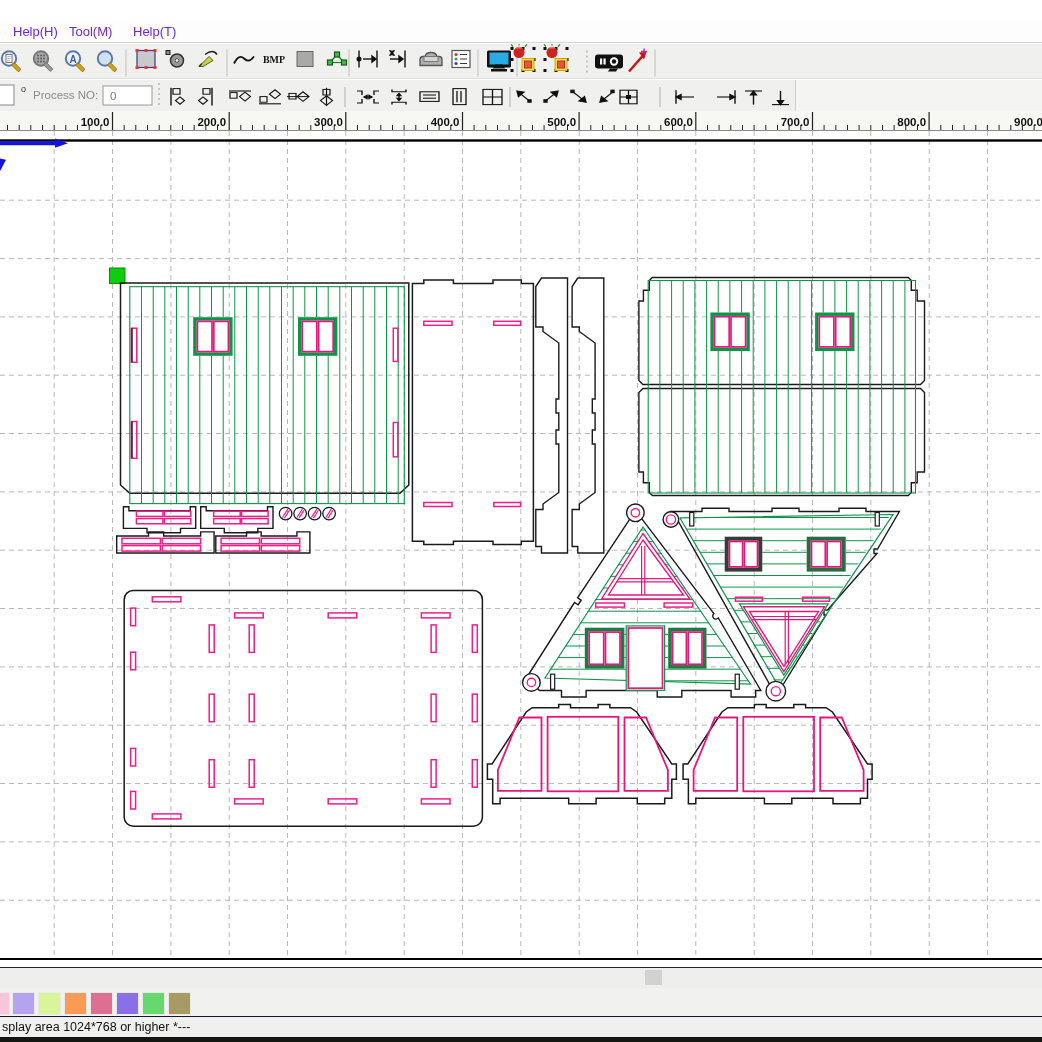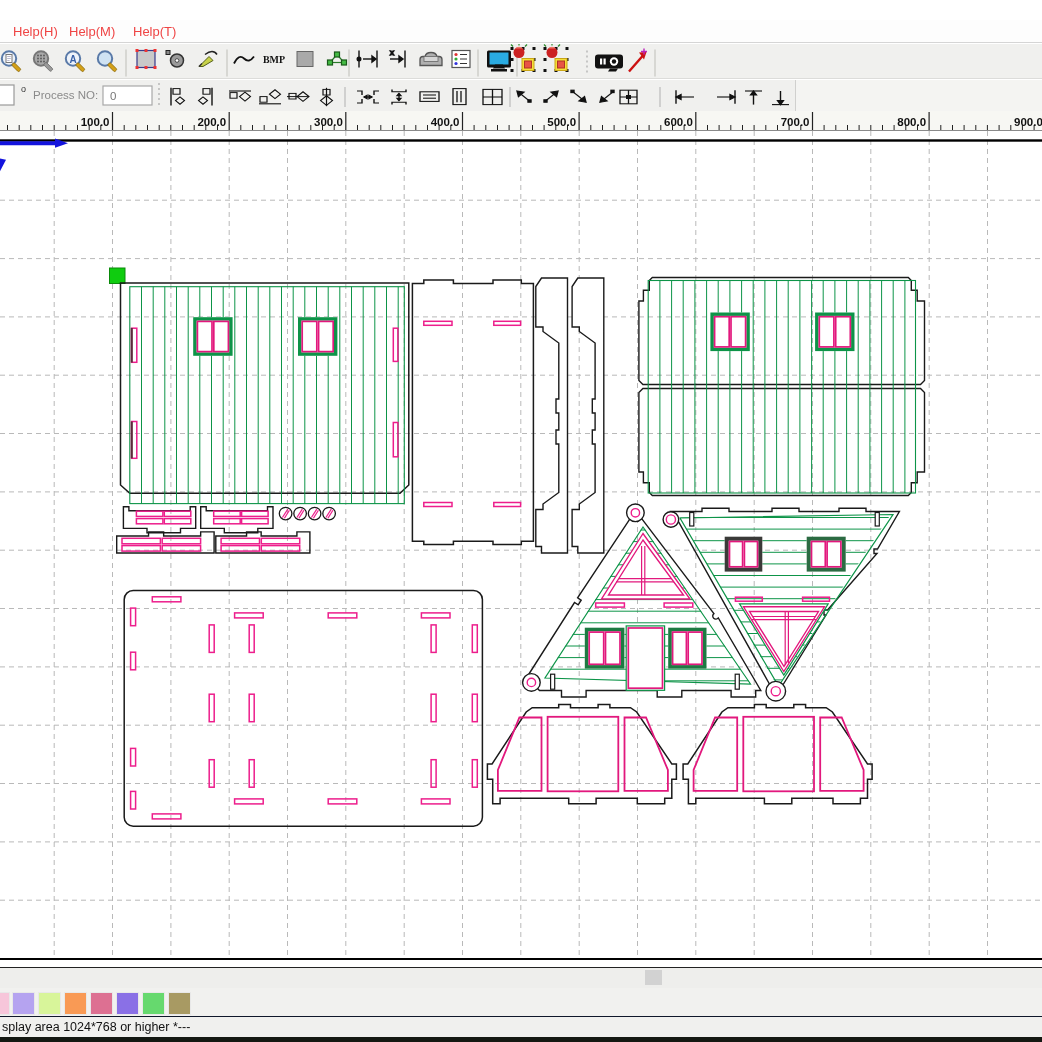--- a/index.html
+++ b/index.html
@@ -1,35 +1,35 @@
 <!DOCTYPE html>
 <html><head><meta charset="utf-8"><style>
 * { margin:0; padding:0; box-sizing:border-box; }
 body { width:1042px; height:1042px; font-family:"Liberation Sans", sans-serif; background:#fff; position:relative; overflow:hidden; }
 .menubar { position:absolute; left:0; top:20px; width:1042px; height:23px; background:#fdfdfd; border-bottom:1px solid #d5d5d5; }
-.menubar span { position:absolute; top:4px; font-size:13px; color:#ef4444; }
+.menubar span { position:absolute; top:4px; font-size:13px; color:#6d28d9; }
 .tb1 { position:absolute; left:0; top:44px; width:1042px; height:35px; background:#f0f0ee; border-bottom:1px solid #dcdcda; }
 .tb2 { position:absolute; left:0; top:80px; width:1042px; height:31px; background:#f4f4f2; }
 .tb2inner { position:absolute; left:0; top:0; width:796px; height:31px; background:#f0f0ee; border-right:1px solid #d0d0ce; }
 .ruler { position:absolute; left:0; top:111px; width:873px; height:20px;text-align:right; }
 .canvas { position:absolute; left:0; top:131px; width:1042px; height:827px; }
 .botline { position:absolute; left:0; top:958px; width:1042px; height:2.2px; background:#000; }
 .botline2 { position:absolute; left:0; top:966.5px; width:1042px; height:1.2px; background:#222; }
 .scrollband { position:absolute; left:0; top:968px; width:1042px; height:20px; background:#eeeeec; }
 .thumb { position:absolute; left:645px; top:1.5px; width:17px; height:15px; background:#d2d2d2; }
 .palband { position:absolute; left:0; top:988px; width:1042px; height:28px; background:#f1f1ef; }
 .pal { position:absolute; left:0; top:3.5px; width:1042px; height:23px; }
 .status { position:absolute; left:0; top:1016px; width:1042px; height:21px; background:#f0f0ee; border-top:1px solid #0f172a; }
 .status span { position:absolute; left:2px; top:3px; font-size:12.5px; color:#111; }
 .darkbar { position:absolute; left:0; top:1037px; width:1042px; height:5px; background:#141812; }
 </style></head>
 <body>
 <div class="menubar">
   <span style="left:13px">Help(H)</span>
-  <span style="left:69px">Help(M)</span>
+  <span style="left:69px">Tool(M)</span>
   <span style="left:133px">Help(T)</span>
 </div>
 <div class="tb1"><svg width="1042" height="35" viewBox="0 0 1042 35">
 <g transform="translate(0,1.5)">
 <g>
           <circle cx="9" cy="13" r="7.2" fill="#eef3fa" stroke="#5a7aa8" stroke-width="2"></circle>
           <rect x="6" y="9" width="6" height="8" fill="#fff" stroke="#777" stroke-width="1"></rect>
           <path d="M7.2,11 h3.6 M7.2,13 h3.6 M7.2,15 h2.4" stroke="#99b" stroke-width="0.7"></path>
           <rect x="13.2" y="17.2" width="10" height="3.6" rx="1.2" transform="rotate(45 14 18)" fill="#d4a017" stroke="#8a6a10" stroke-width="0.8"></rect>
         </g>

